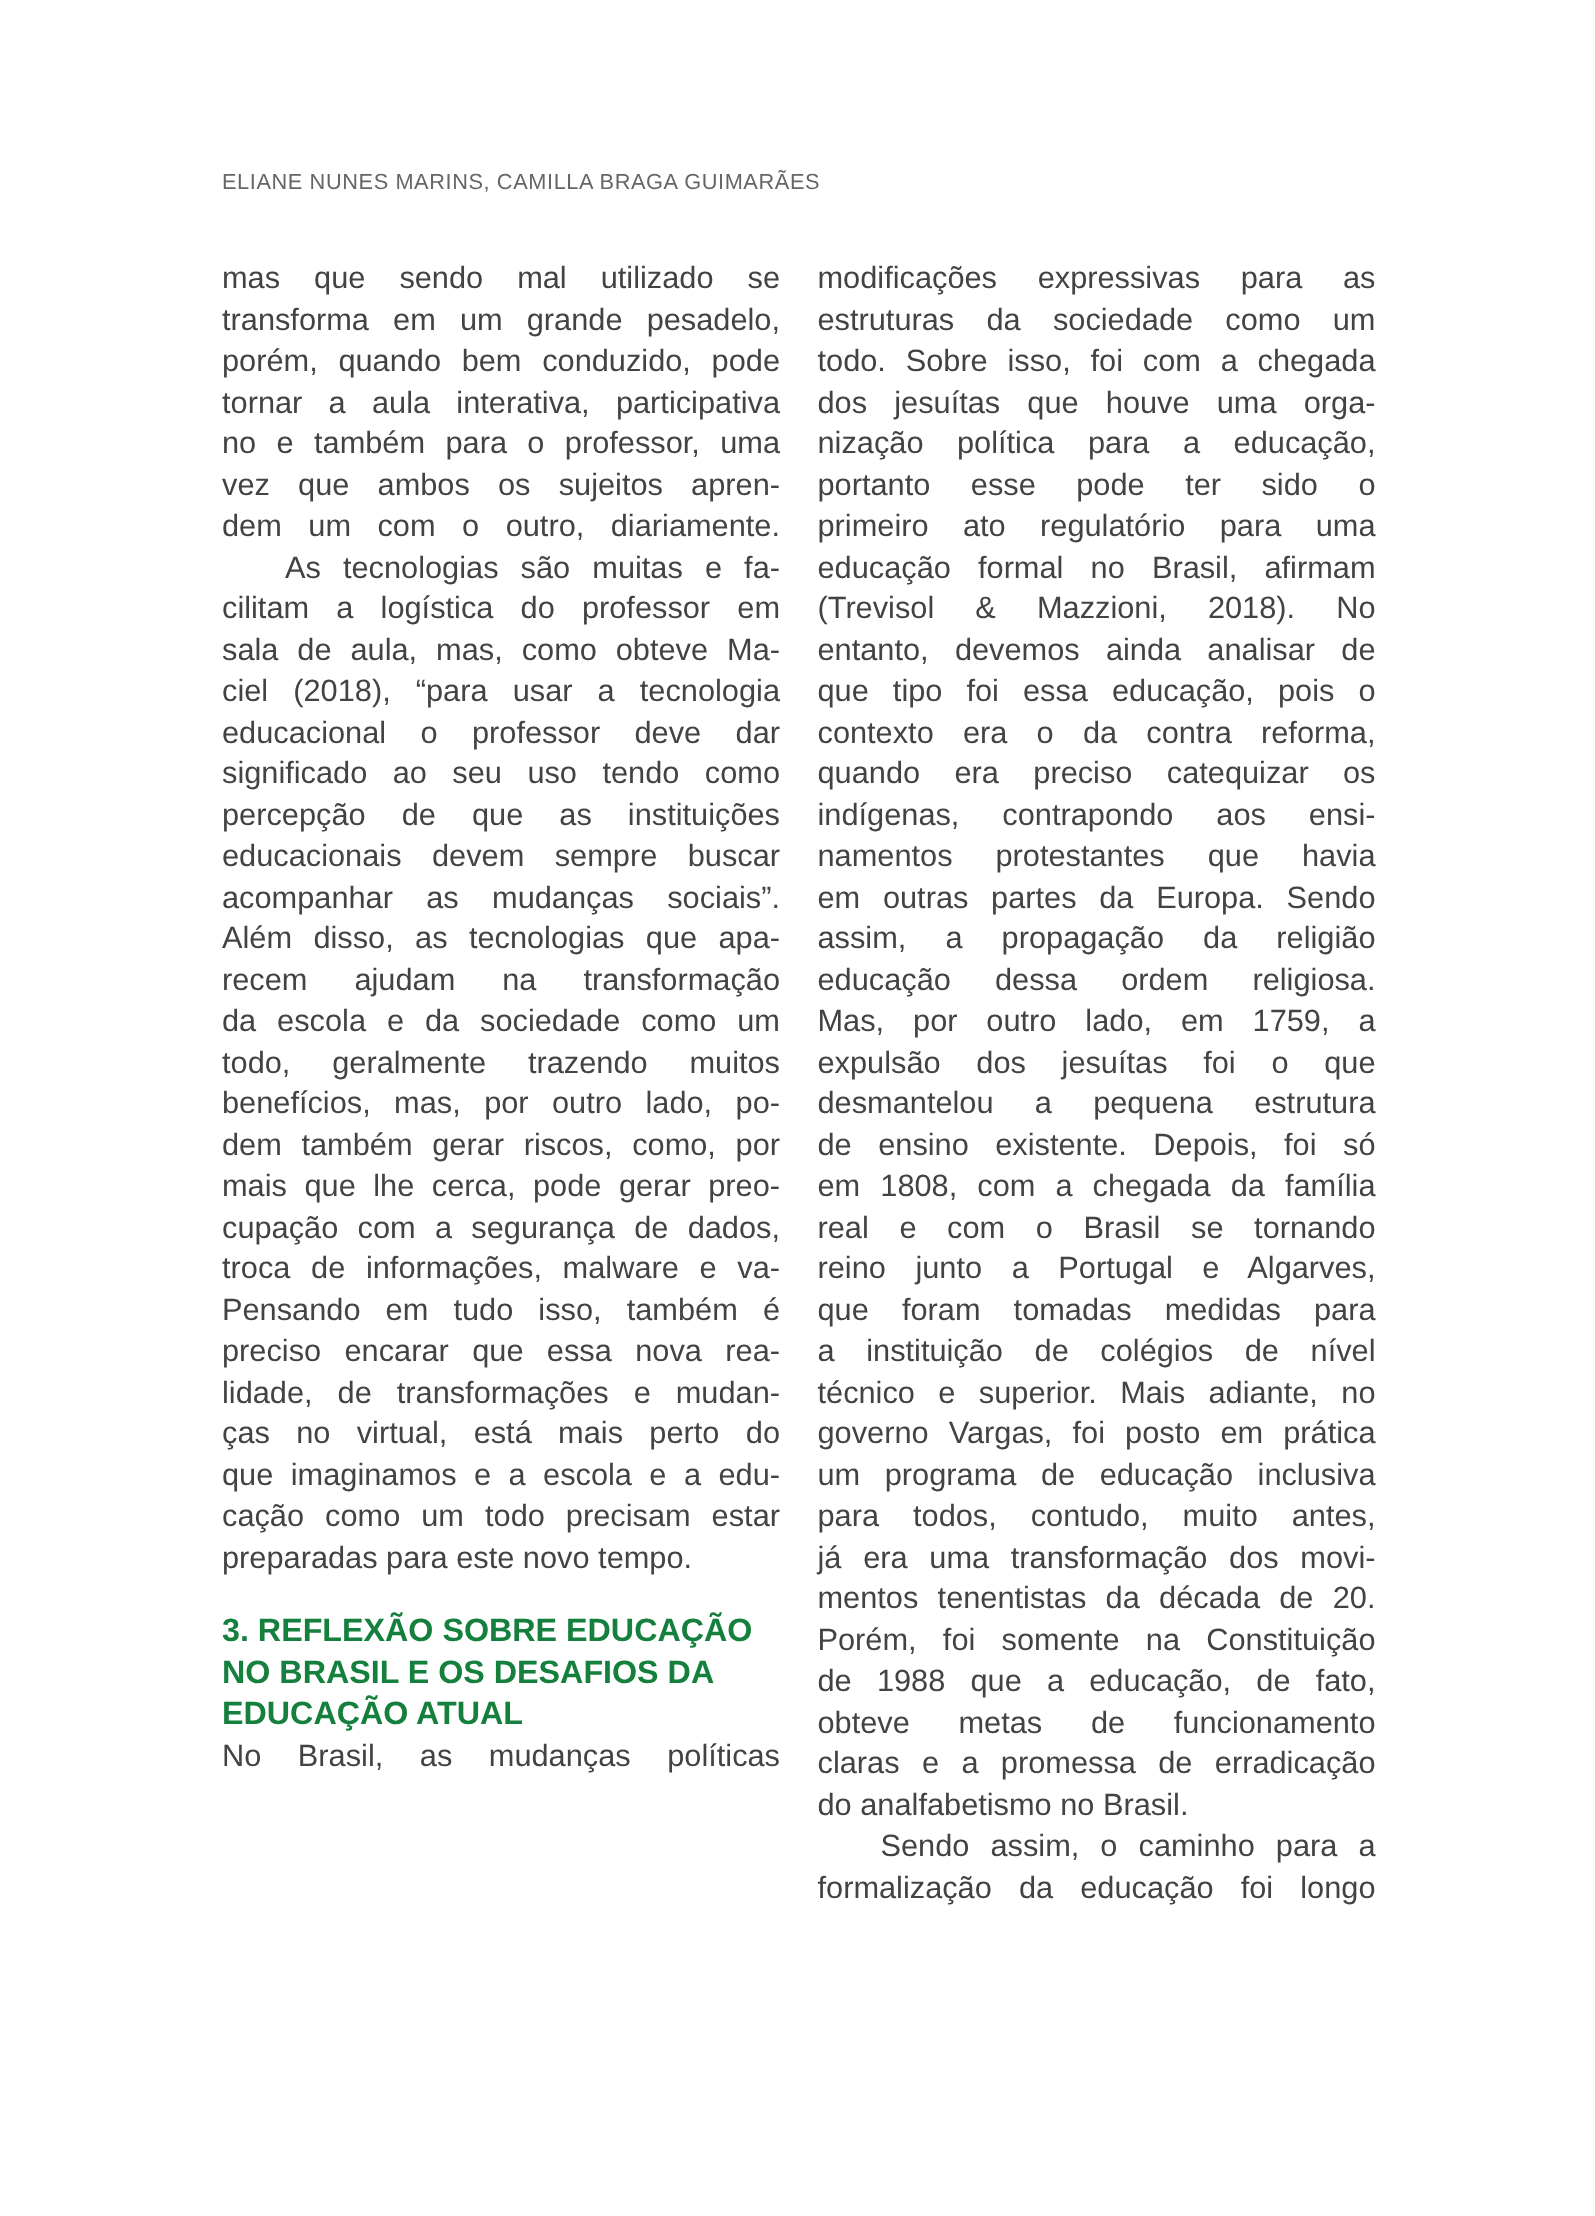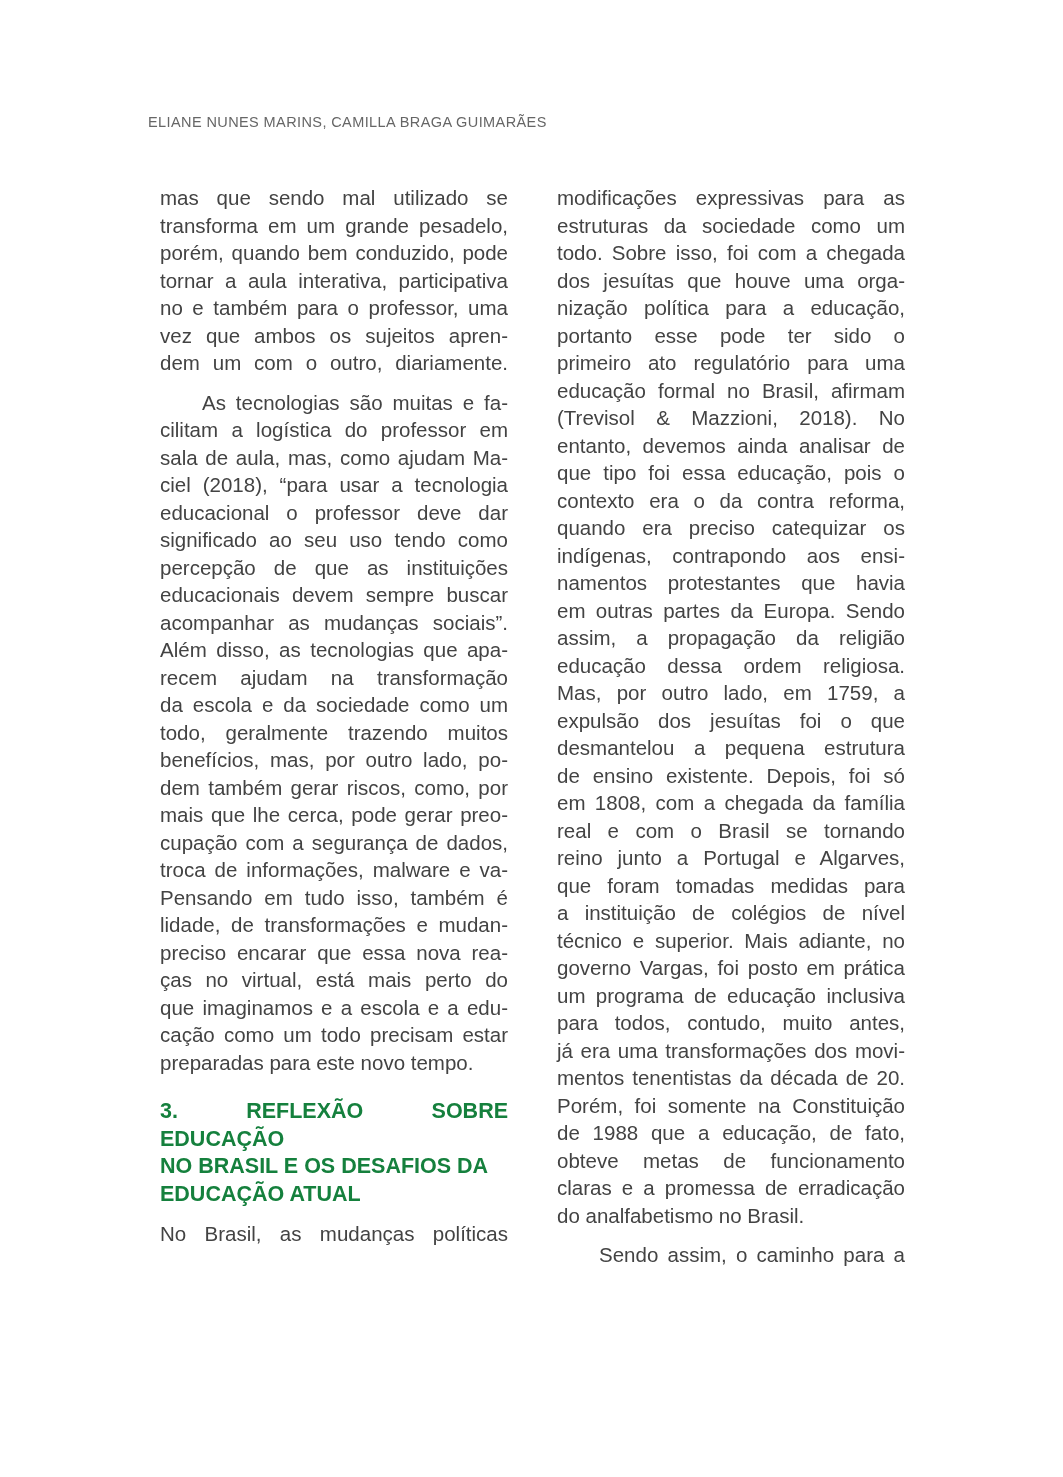--- a/index.html
+++ b/index.html
@@ -21,21 +21,21 @@
   }
   .columns {
     position: absolute;
     left: 148px;
     top: 172px;
     width: 769px;
     display: flex;
     gap: 25px;
   }
   .column { width: 372px; }
-  .block { margin: 12px; }
+  .block { margin: 0; }
   .line {
     font-size: 20.5px;
     line-height: 27.5px;
     color: #434343;
     text-align: justify;
     text-align-last: justify;
     font-weight: 300;
   }
   .line.no-stretch { text-align-last: left; }
   .line.indent { text-indent: 42px; }
@@ -69,39 +69,39 @@
           <div class="line">transforma em um grande pesadelo,</div>
           <div class="line">porém, quando bem conduzido, pode</div>
           <div class="line">tornar a aula interativa, participativa</div>
           <div class="line">no e também para o professor, uma</div>
           <div class="line">vez que ambos os sujeitos apren-</div>
           <div class="line">dem um com o outro, diariamente.</div>
         </div>
         <div class="block paragraph">
           <div class="line indent">As tecnologias são muitas e fa-</div>
           <div class="line">cilitam a logística do professor em</div>
-          <div class="line">sala de aula, mas, como ajudam Ma-</div>
+          <div class="line">sala de aula, mas, como obteve Ma-</div>
           <div class="line">ciel (2018), “para usar a tecnologia</div>
           <div class="line">educacional o professor deve dar</div>
           <div class="line">significado ao seu uso tendo como</div>
           <div class="line">percepção de que as instituições</div>
           <div class="line">educacionais devem sempre buscar</div>
           <div class="line">acompanhar as mudanças sociais”.</div>
           <div class="line">Além disso, as tecnologias que apa-</div>
           <div class="line">recem ajudam na transformação</div>
           <div class="line">da escola e da sociedade como um</div>
           <div class="line">todo, geralmente trazendo muitos</div>
           <div class="line">benefícios, mas, por outro lado, po-</div>
           <div class="line">dem também gerar riscos, como, por</div>
           <div class="line">mais que lhe cerca, pode gerar preo-</div>
           <div class="line">cupação com a segurança de dados,</div>
           <div class="line">troca de informações, malware e va-</div>
           <div class="line">Pensando em tudo isso, também é</div>
+          <div class="line">preciso encarar que essa nova rea-</div>
           <div class="line">lidade, de transformações e mudan-</div>
-          <div class="line">preciso encarar que essa nova rea-</div>
           <div class="line">ças no virtual, está mais perto do</div>
           <div class="line">que imaginamos e a escola e a edu-</div>
           <div class="line">cação como um todo precisam estar</div>
           <div class="line no-stretch">preparadas para este novo tempo.</div>
         </div>
         <div class="block heading">
           <div class="line">3. REFLEXÃO SOBRE EDUCAÇÃO</div>
           <div class="line">NO BRASIL E OS DESAFIOS DA</div>
           <div class="line no-stretch">EDUCAÇÃO ATUAL</div>
         </div>
@@ -135,21 +135,21 @@
           <div class="line">de ensino existente. Depois, foi só</div>
           <div class="line">em 1808, com a chegada da família</div>
           <div class="line">real e com o Brasil se tornando</div>
           <div class="line">reino junto a Portugal e Algarves,</div>
           <div class="line">que foram tomadas medidas para</div>
           <div class="line">a instituição de colégios de nível</div>
           <div class="line">técnico e superior. Mais adiante, no</div>
           <div class="line">governo Vargas, foi posto em prática</div>
           <div class="line">um programa de educação inclusiva</div>
           <div class="line">para todos, contudo, muito antes,</div>
-          <div class="line">já era uma transformações dos movi-</div>
+          <div class="line">já era uma transformação dos movi-</div>
           <div class="line">mentos tenentistas da década de 20.</div>
           <div class="line">Porém, foi somente na Constituição</div>
           <div class="line">de 1988 que a educação, de fato,</div>
           <div class="line">obteve metas de funcionamento</div>
           <div class="line">claras e a promessa de erradicação</div>
           <div class="line no-stretch">do analfabetismo no Brasil.</div>
         </div>
         <div class="block paragraph">
           <div class="line indent">Sendo assim, o caminho para a</div>
           <div class="line">formalização da educação foi longo</div>

